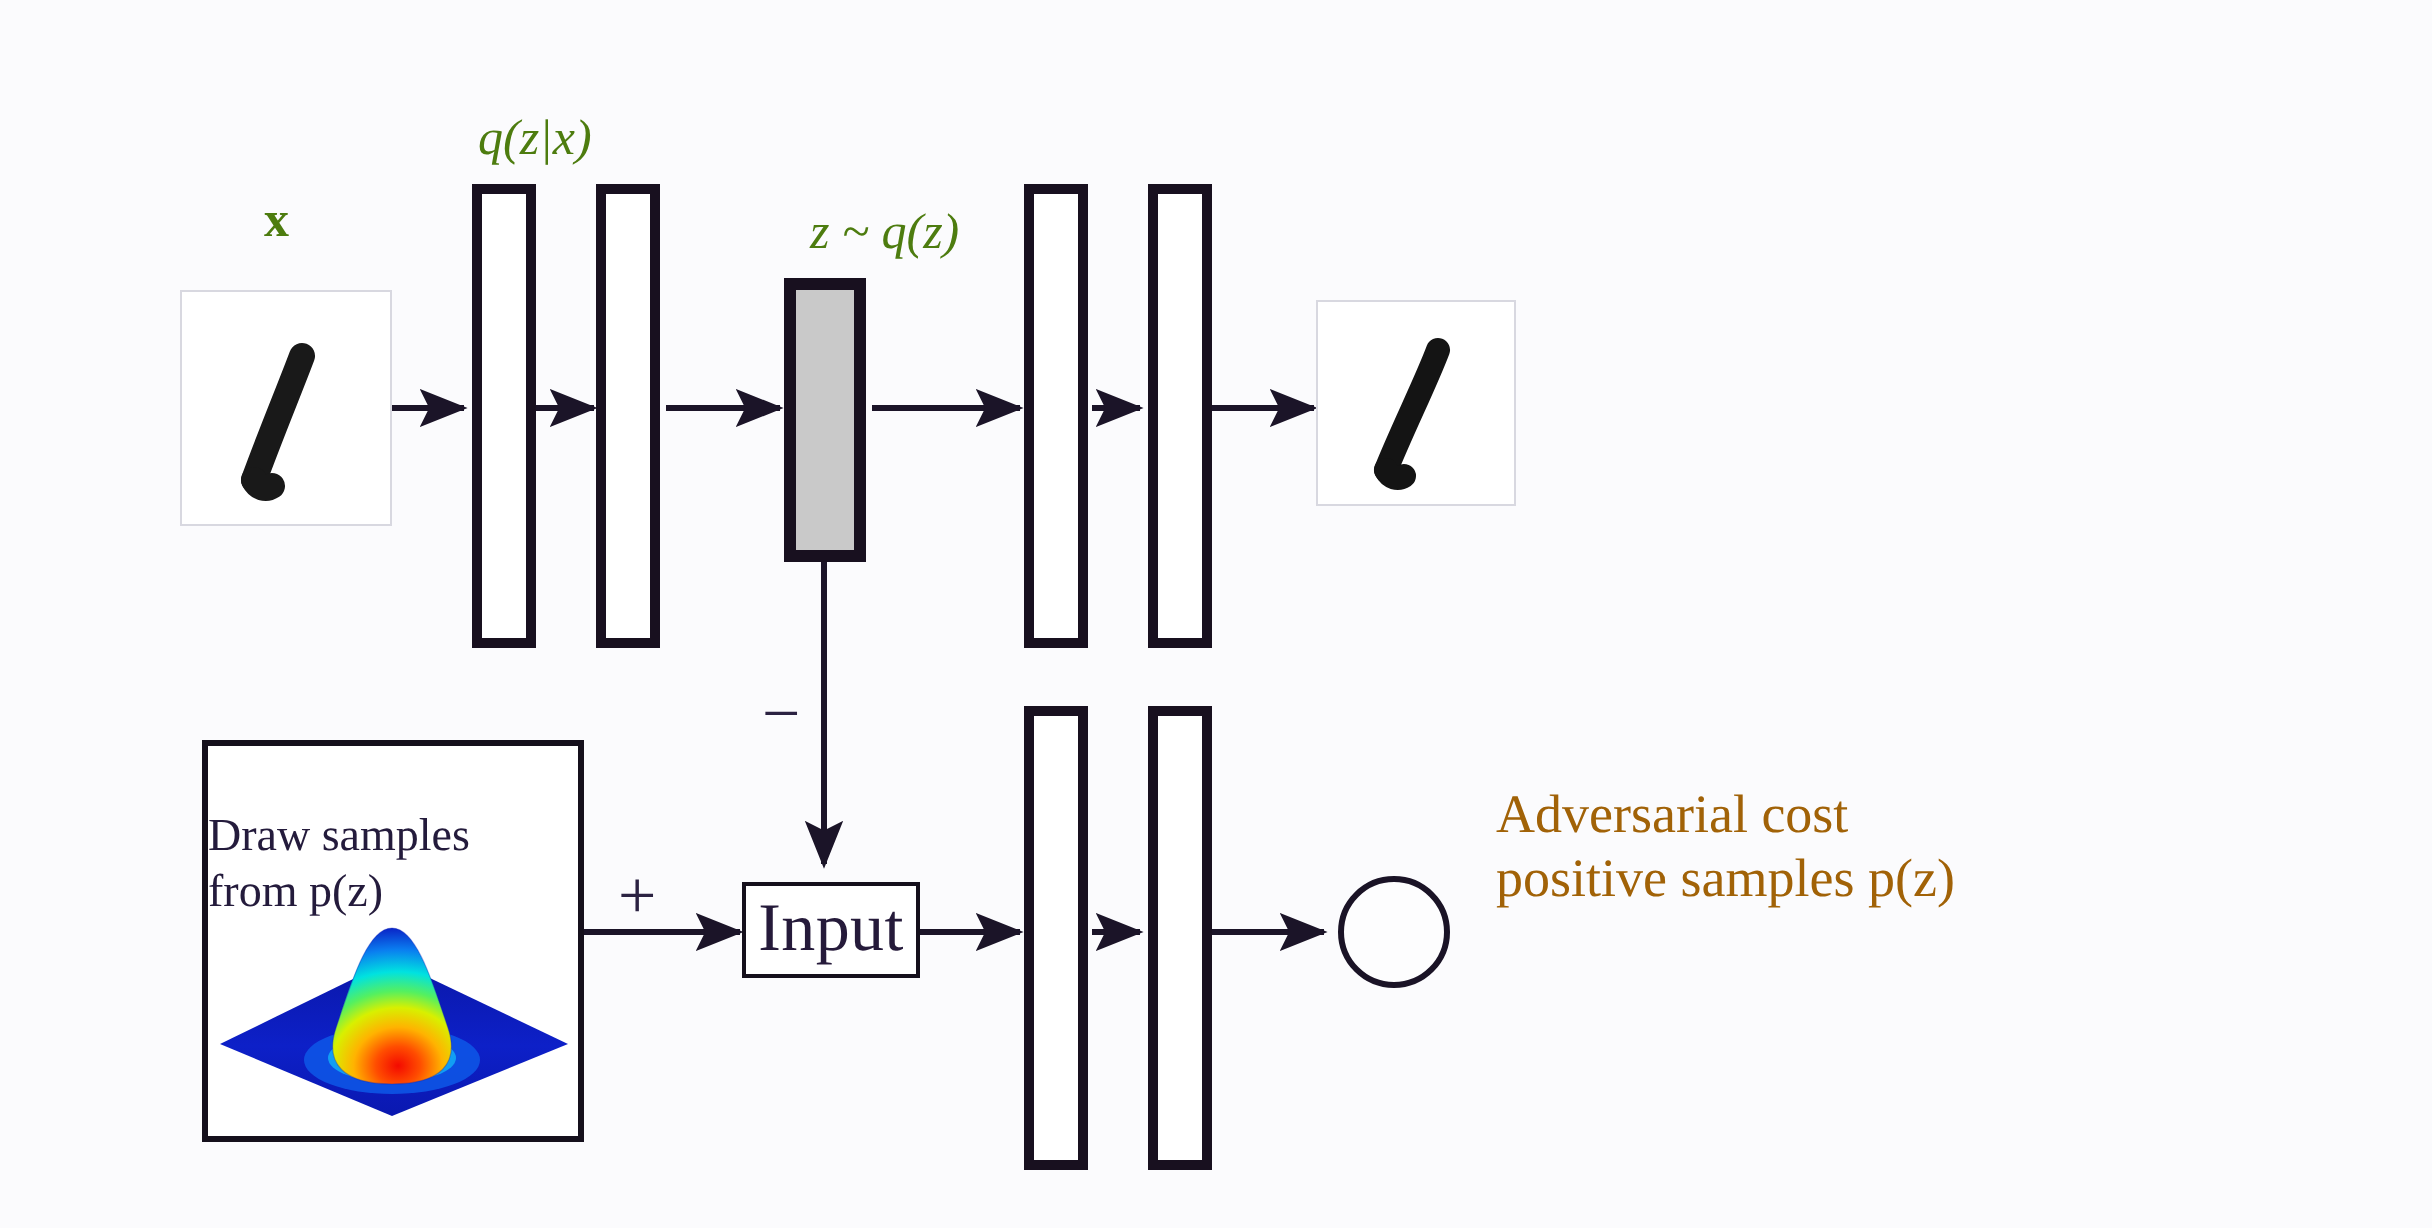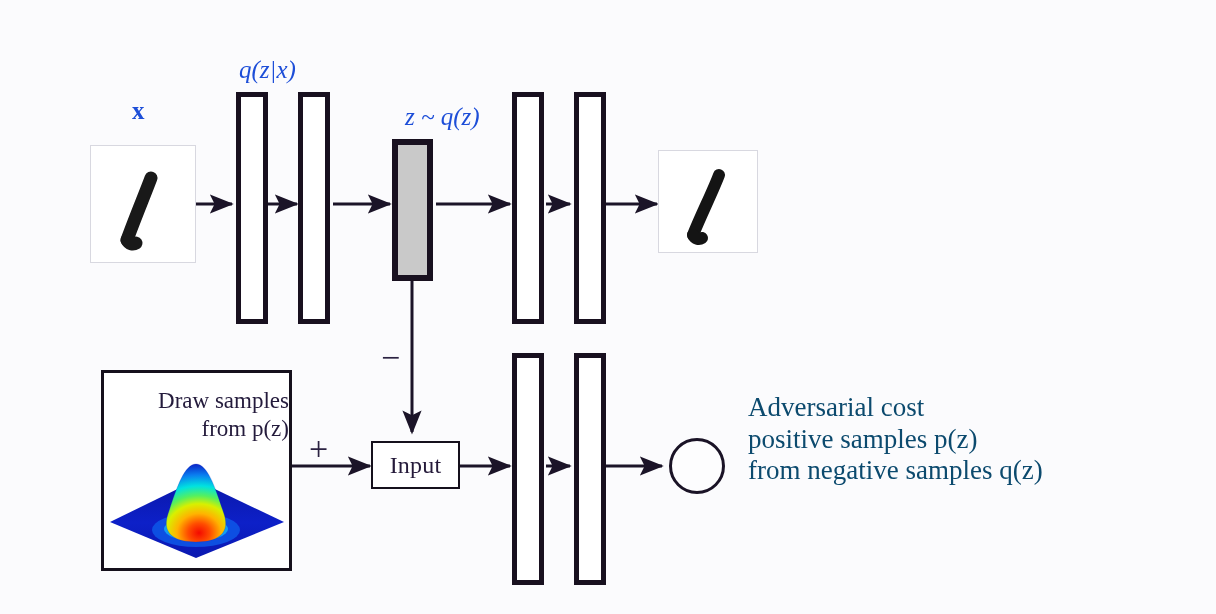--- a/index.html
+++ b/index.html
@@ -42,28 +42,28 @@
     box-sizing: border-box;
   }
   .input-box {
     position: absolute;
     background: #ffffff;
     border: 2.5px solid #15101c;
     box-sizing: border-box;
     display: flex;
     align-items: center;
     justify-content: center;
-    font-size: 24px;
+    font-size: 34px;
     color: #251a3a;
     letter-spacing: .2px;
   }
 
   .label {
     position: absolute;
-    color: #1d4ed8;
+    color: #4d7c0f;
     white-space: nowrap;
     line-height: 1;
   }
   .label-math {
     font-size: 25px;
     font-style: italic;
   }
   .label-bold-x {
     font-size: 25px;
     font-weight: bold;
@@ -80,34 +80,35 @@
   .svg-layer {
     position: absolute;
     left: 0; top: 0;
     width: 1216px;
     height: 614px;
     pointer-events: none;
   }
 
   .caption {
     position: absolute;
-    color: #0c4a6e;
+    color: #a16207;
     font-size: 27px;
     line-height: 1.17;
     white-space: nowrap;
   }
   .caption div { white-space: nowrap; }
 
   .panel-caption {
     position: absolute;
-    text-align: right;
+    text-align: left;
     width: 100%;
     color: #241b3c;
     font-size: 23px;
     line-height: 1.2;
+    margin-top: 17px;
   }
 
   .disc-circle {
     position: absolute;
     border: 3px solid #1a1326;
     border-radius: 50%;
     box-sizing: border-box;
     background: #fdfdfe;
   }
 </style>
@@ -235,16 +236,15 @@
   <div class="input-box" style="left:371px; top:441px; width:89px; height:48px;">Input</div>
 
   <div class="layer-bar" style="left:512px; top:353px; width:32px; height:232px;"></div>
   <div class="layer-bar" style="left:574px; top:353px; width:32px; height:232px;"></div>
 
   <div class="disc-circle" style="left:669px; top:438px; width:56px; height:56px;"></div>
 
   <div class="caption" style="left:748px; top:392px;">
     <div>Adversarial cost</div>
     <div>positive samples p(z)</div>
-    <div>from negative samples q(z)</div>
   </div>
 
 </div>
 
 </body></html>

